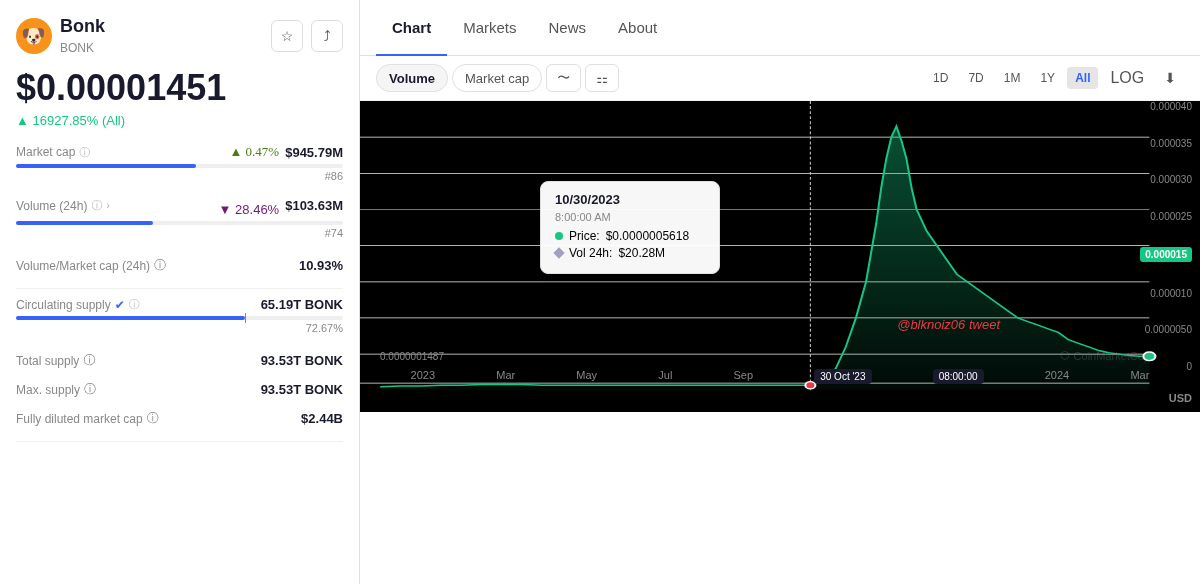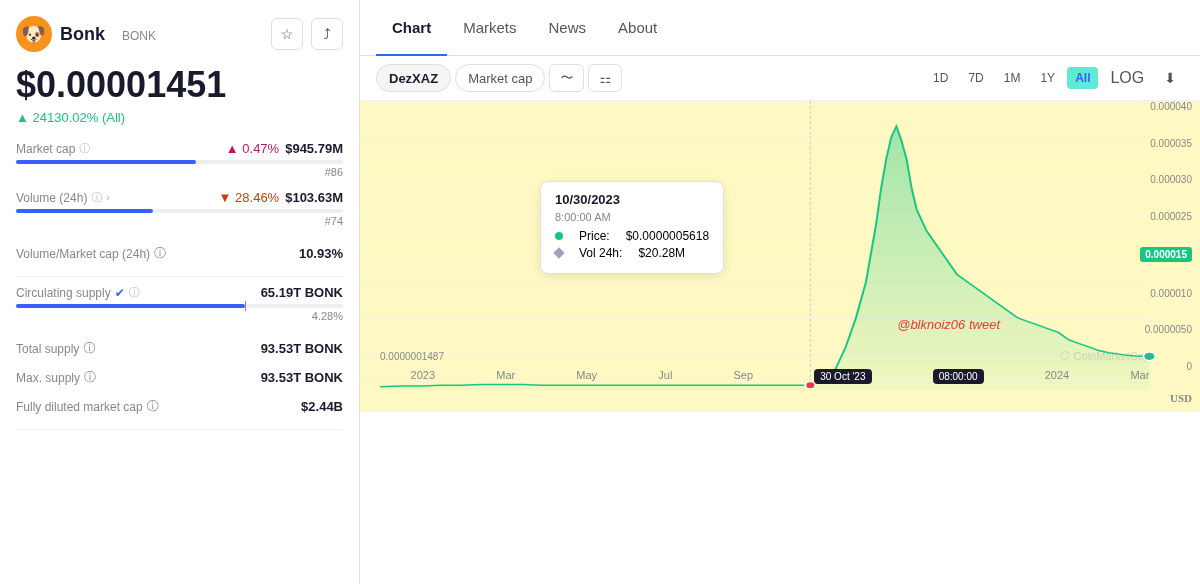--- a/index.html
+++ b/index.html
@@ -35,21 +35,22 @@
       background: #f7931a;
       display: flex;
       align-items: center;
       justify-content: center;
       font-size: 20px;
     }
 
     .coin-name-wrap {
       display: flex;
       align-items: baseline;
-      gap: 17px;
+      gap: 4px;
+      flex-direction: column;
     }
 
     .coin-name {
       font-size: 18px;
       font-weight: 700;
       color: #1a1a2e;
     }
 
     .coin-ticker {
       font-size: 12px;
@@ -115,22 +116,22 @@
     }
 
     .stat-values {
       display: flex;
       align-items: center;
       justify-content: flex-end;
       gap: 6px;
       font-size: 13px;
     }
 
-    .stat-up { color: #be185d; }
-    .stat-down { color: #c2410c; }
+    .stat-up { color: #4d7c0f; font-family: Liberation Serif, serif; }
+    .stat-down { color: #701a75; margin-top: 8px; }
 
     .stat-main {
       font-weight: 600;
       color: #1a1a2e;
       font-size: 13px;
     }
 
     .progress-bar-wrap {
       width: 100%;
       height: 4px;
@@ -332,21 +333,21 @@
       border-radius: 4px;
       font-size: 12px;
       font-weight: 500;
       color: #555;
       cursor: pointer;
       background: transparent;
       border: none;
     }
 
     .time-btn.active {
-      background: #5eead4;
+      background: #e5e5e5;
       color: #3861fb;
       font-weight: 600;
     }
 
     .log-btn {
       padding: 4px 8px;
       border-radius: 4px;
       font-size: 16px;
       color: #555;
       cursor: pointer;
@@ -362,21 +363,21 @@
       cursor: pointer;
       background: transparent;
       border: none;
     }
 
     
     .chart-area {
       flex: 1;
       position: relative;
       overflow: hidden;
-      background: #fef9c3;
+      background: #000000;
     }
 
     .chart-svg {
       width: 100%;
       height: 100%;
     }
 
     
     .chart-tooltip {
       position: absolute;
@@ -400,21 +401,21 @@
 
     .tooltip-time {
       color: #888;
       font-size: 11px;
       margin-bottom: 6px;
     }
 
     .tooltip-row {
       display: flex;
       align-items: center;
-      gap: 16px;
+      gap: 6px;
       margin-bottom: 3px;
       text-align: right;
     }
 
     .tooltip-dot {
       width: 8px;
       height: 8px;
       border-radius: 50%;
       background: #16c784;
     }
@@ -494,21 +495,20 @@
       font-weight: 600;
     }
 
     .usd-label {
       position: absolute;
       bottom: 8px;
       right: 8px;
       font-size: 11px;
       color: #888;
       font-weight: 600;
-      font-family: Liberation Serif, serif;
     }
 
     
     .circ-supply-wrap {
       margin-top: 4px;
     }
 
     .verified-icon { color: #3861fb; font-size: 12px; }
 
     .chevron-icon { font-size: 10px; color: #aaa; cursor: pointer; }
@@ -528,21 +528,21 @@
     </div>
     <div class="header-actions">
       <button class="icon-btn">☆</button>
       <button class="icon-btn">⤴</button>
     </div>
   </div>
 
   <div class="price-display">$0.00001451</div>
   <div class="price-change">
     <span>▲</span>
-    <span>24130.02%</span>
+    <span>16927.85%</span>
     <span>(All)</span>
   </div>
 
   <div class="stats-row">
     <div class="stat-label-row">
       <div class="stat-label">
         <span>Market cap</span>
         <span class="info-icon">ⓘ</span>
       </div>
       <div class="stat-values">
@@ -602,21 +602,21 @@
         <span class="info-icon">ⓘ</span>
       </div>
       <span class="stat-main">65.19T BONK</span>
     </div>
     <div class="circ-supply-wrap">
       <div class="progress-bar-wrap">
         <div class="progress-bar-fill" style="width: 70%"></div>
         <div class="progress-marker" style="left: 70%"></div>
       </div>
       <div class="progress-sublabel">
-        <span>4.28%</span>
+        <span>72.67%</span>
       </div>
     </div>
   </div>
 
   <div class="stat-simple-row">
     <div class="stat-simple-label">
       <span>Total supply</span>
       <span class="info-icon">ⓘ</span>
     </div>
     <span class="stat-simple-value">93.53T BONK</span>
@@ -646,21 +646,21 @@
 
   <div class="chart-nav">
     <div class="nav-tab active">Chart</div>
     <div class="nav-tab">Markets</div>
     <div class="nav-tab">News</div>
     <div class="nav-tab">About</div>
   </div>
 
   <div class="chart-toolbar">
     <div class="chart-toolbar-left">
-      <button class="toolbar-pill active">DezXAZ</button>
+      <button class="toolbar-pill active">Volume</button>
       <button class="toolbar-pill">Market cap</button>
       <div class="toolbar-icon-group">
         <button class="toolbar-icon-btn">〜</button>
         <button class="toolbar-icon-btn">⚏</button>
       </div>
     </div>
     <div class="chart-toolbar-right">
       <button class="time-btn">1D</button>
       <button class="time-btn">7D</button>
       <button class="time-btn">1M</button>

